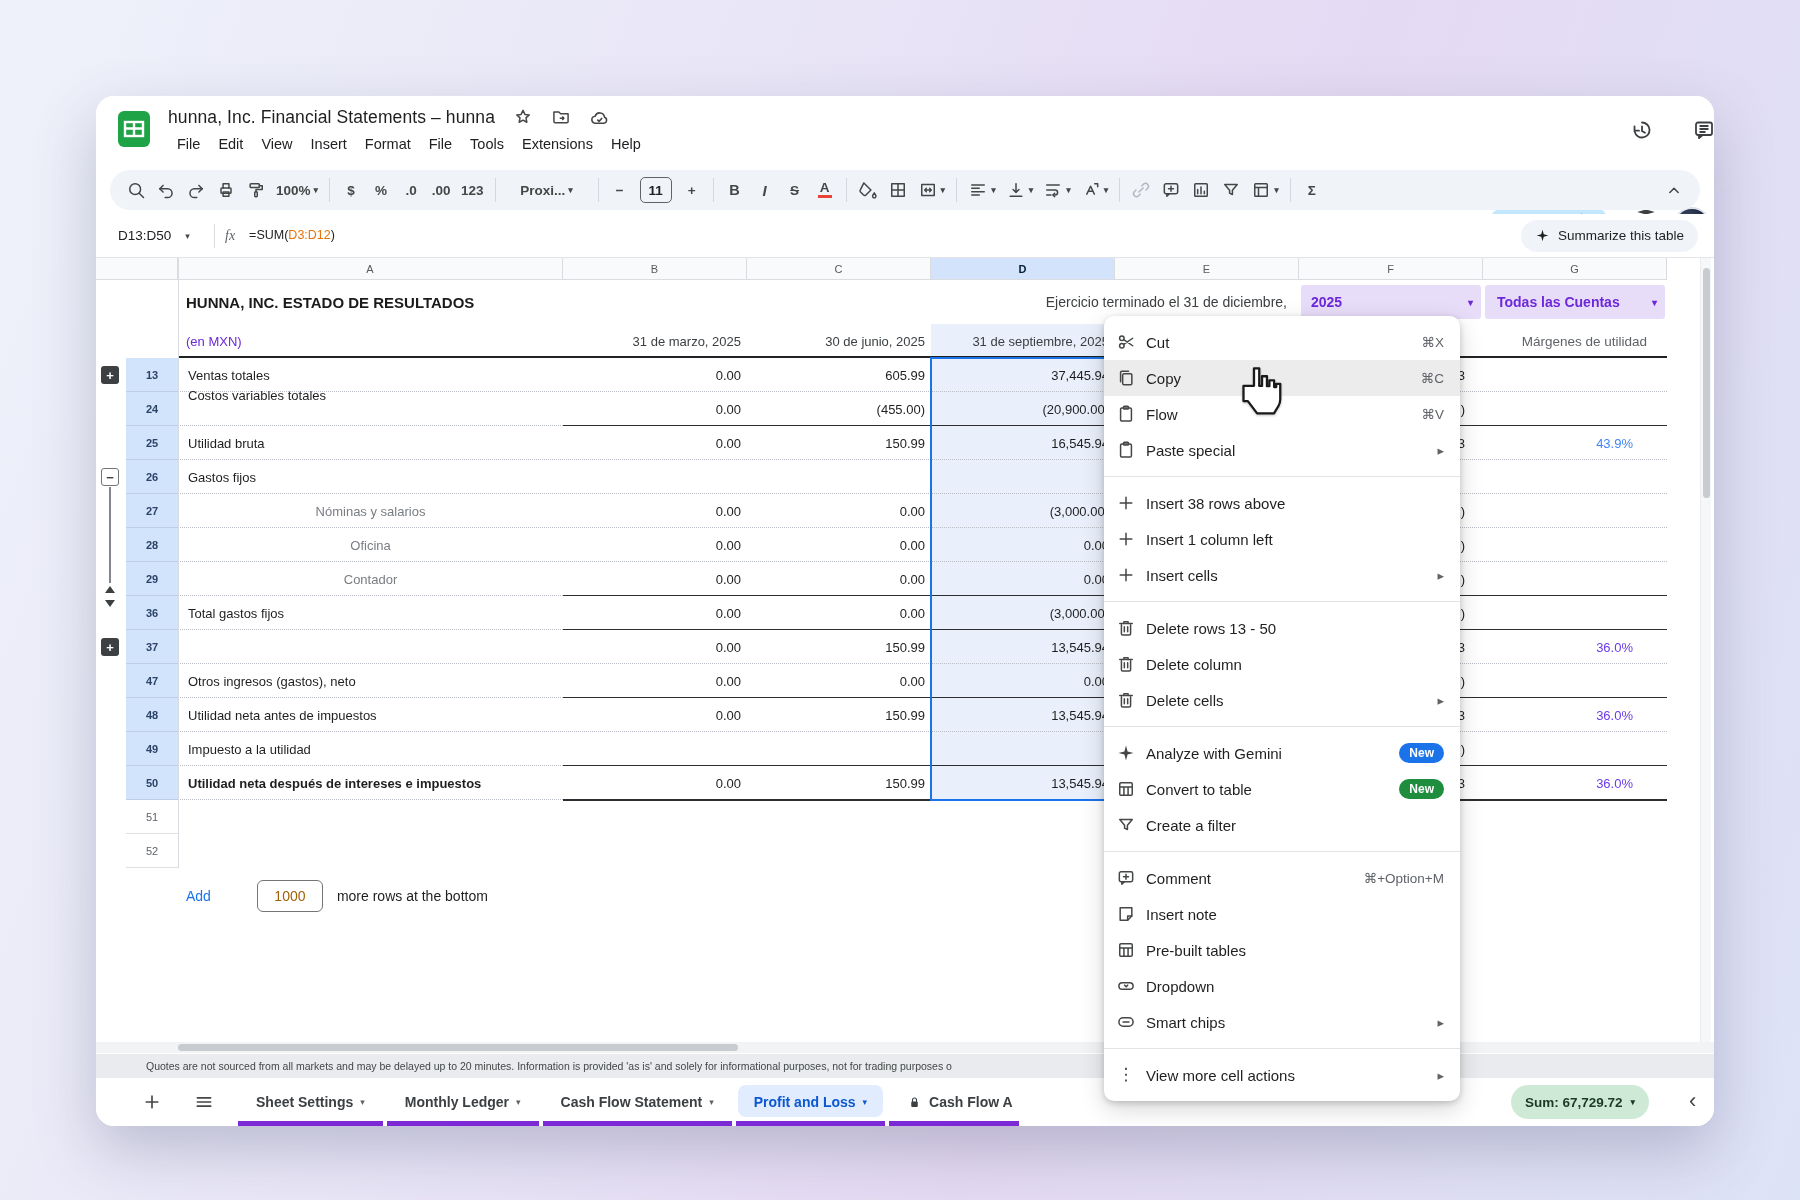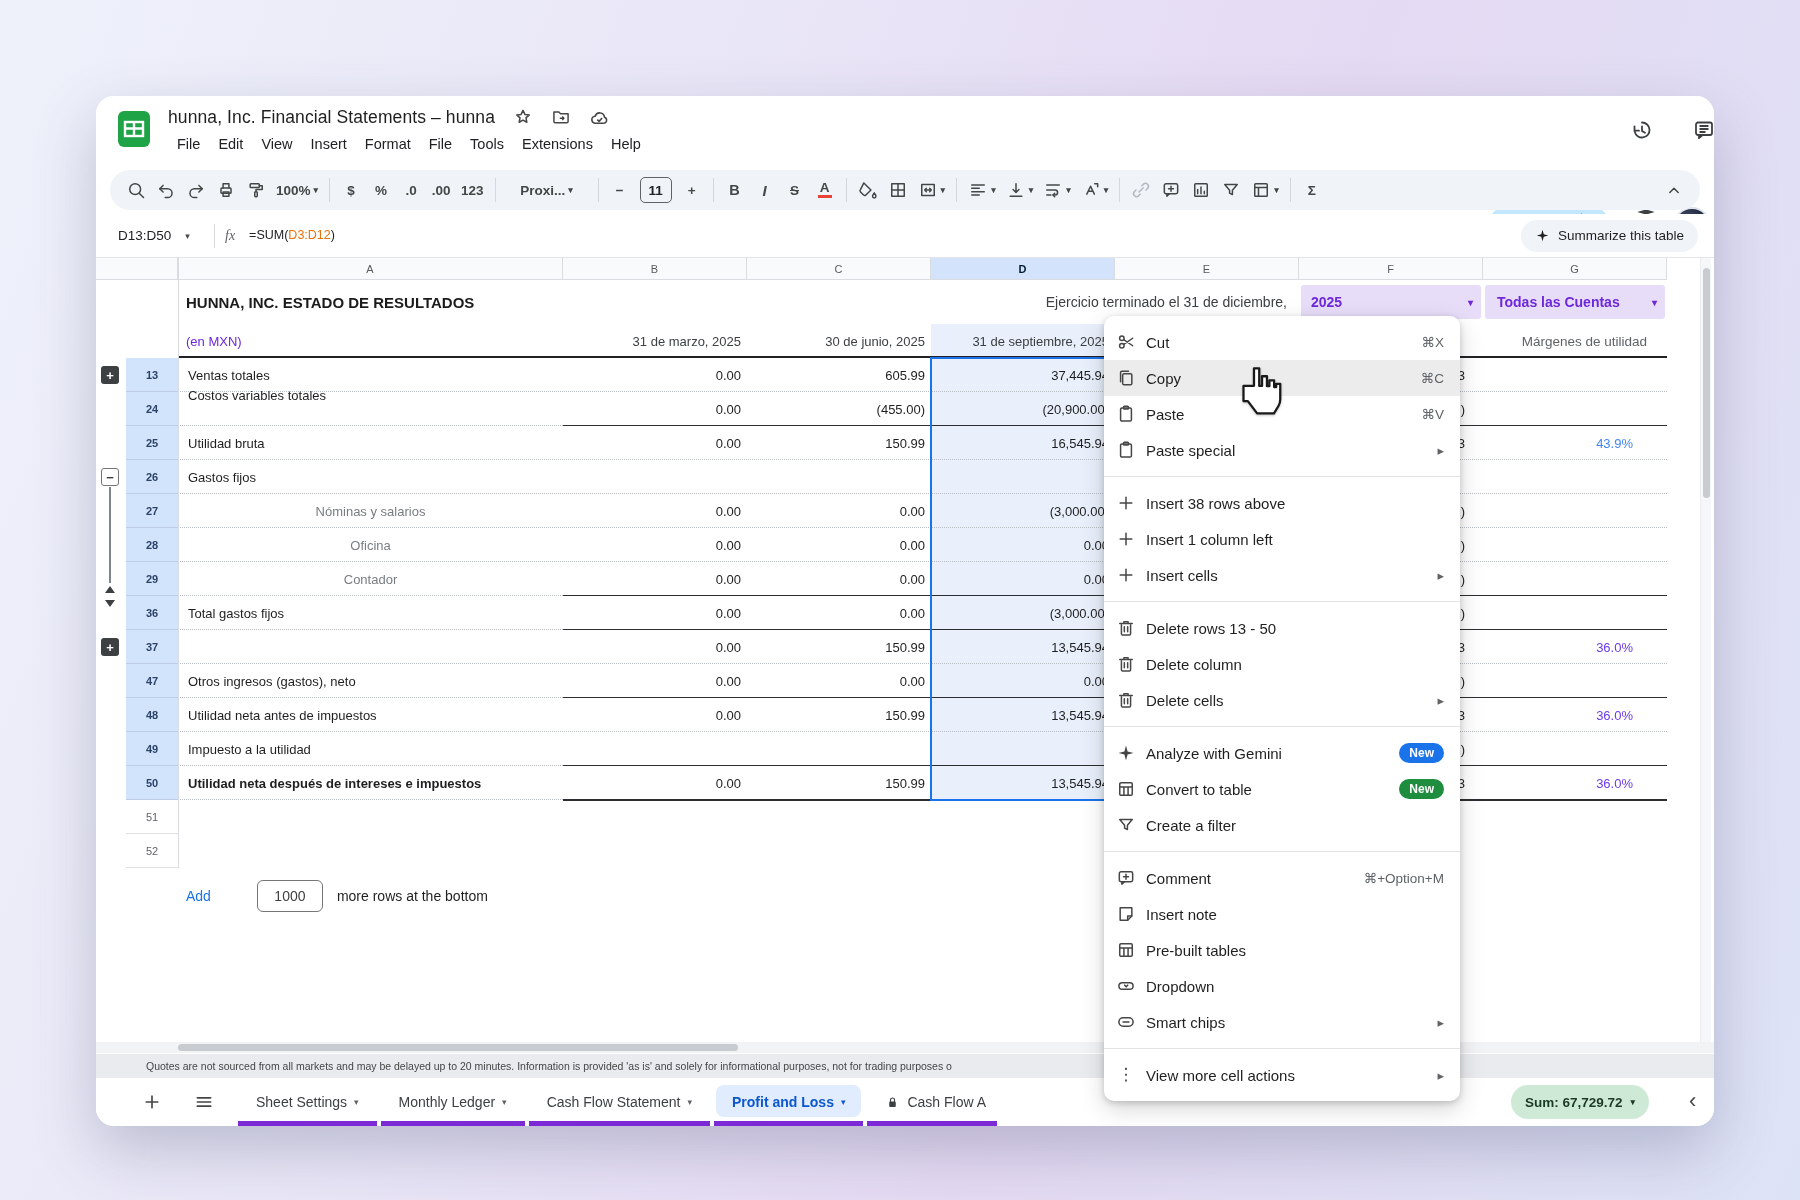--- a/index.html
+++ b/index.html
@@ -69,40 +69,40 @@
   .chip{position:absolute;background:#e8ddf8;border-radius:3px;display:flex;align-items:center;
     font-size:14px;font-weight:700;color:#6d28d9;}
   .chip .dd{margin-left:auto;font-size:10px;padding-right:8px;color:#6d28d9;}
   .grpbox{position:absolute;width:18px;height:18px;border-radius:3px;display:flex;align-items:center;justify-content:center;font-size:13px;}
   .plusbox{background:#3c4043;color:#fff;font-weight:700;}
   .minusbox{border:1.5px solid #747775;color:#3c4043;background:#fff;font-weight:700;}
   .tri{position:absolute;width:0;height:0;border-left:5px solid transparent;border-right:5px solid transparent;}
   .addrow{position:absolute;display:flex;align-items:center;gap:0;}
   .addlink{color:#1a73e8;font-size:14px;font-weight:500;}
   .addinput{margin-left:46px;width:66px;height:32px;border:1px solid #747775;border-radius:6px;
-    display:flex;align-items:center;justify-content:center;font-size:14px;color:#404040;}
+    display:flex;align-items:center;justify-content:center;font-size:14px;color:#a16207;}
   .addsuffix{margin-left:14px;font-size:14px;color:#1f1f1f;}
   
   .hscroll{position:absolute;left:0;top:946px;width:1618px;height:11px;background:#f1f3f4;}
   .hthumb{position:absolute;left:82px;top:2px;width:560px;height:7px;border-radius:4px;background:#c8cbcf;}
   .vscroll{position:absolute;left:1604px;top:162px;width:11px;height:784px;background:#f6f7f8;border-left:1px solid #ececee;}
   .vthumb{position:absolute;left:2px;top:10px;width:7px;height:230px;border-radius:4px;background:#c8cbcf;}
   .disclaimer{position:absolute;left:0;top:958px;width:1618px;height:24px;background:#e9ebee;
     font-size:10.5px;color:#444746;line-height:24px;padding-left:50px;white-space:nowrap;overflow:hidden;}
   .tabsbar{position:absolute;left:0;top:982px;width:1618px;height:48px;background:#fff;}
   .tbtn{position:absolute;top:8px;width:32px;height:32px;display:flex;align-items:center;justify-content:center;color:#444746;}
   .tabs{position:absolute;left:140px;top:0;height:48px;display:flex;}
   .tab{position:relative;height:48px;display:flex;align-items:center;gap:7px;padding:0 20px;
     font-size:14px;font-weight:500;color:#3c4043;white-space:nowrap;}
   .tab .dd{font-size:9px;color:#5f6368;}
   .tabstrip{position:absolute;left:2px;right:2px;bottom:0;height:5px;}
   .tabactivebg{position:absolute;left:4px;right:4px;top:7px;bottom:9px;background:#e1ecfe;border-radius:8px;}
   .tabactive span.lbl{color:#0b57d0;font-weight:700;position:relative;}
   .tabactive .dd{color:#0b57d0;position:relative;}
-  .tab .lbl{position:relative;}
+  .tab .lbl{position:relative;font-weight:bold;}
   .sumchip{position:absolute;left:1415px;top:7px;height:34px;border-radius:17px;background:#ceead6;
     display:flex;align-items:center;gap:8px;padding:0 14px;font-size:13.5px;font-weight:600;color:#1b3a26;}
   .sumchip .dd{font-size:9px;}
   .collapsebtn{position:absolute;left:1593px;top:10px;font-size:22px;color:#444746;}
   
   .ctxmenu{position:absolute;left:1008px;top:220px;width:356px;background:#fff;border-radius:10px;
     box-shadow:0 2px 6px rgba(0,0,0,.18),0 8px 24px rgba(0,0,0,.16);padding:8px 0;z-index:50;}
   .mi{height:36px;display:flex;align-items:center;padding:0 16px 0 12px;position:relative;}
   .mi.hover{background:#ececec;}
   .mi .ic{width:20px;height:20px;color:#444746;margin-right:10px;flex:0 0 20px;}
@@ -626,21 +626,21 @@
           <span class="lbl">Copy</span>
           <span class="short">⌘C</span>
         </div>
         <div class="mi">
           <span class="ic">
             <svg width="20" height="20" viewBox="0 0 24 24" fill="none" stroke="currentColor" stroke-width="1.8" stroke-linecap="round" stroke-linejoin="round">
               <rect x="5.5" y="4.8" width="13" height="15.7" rx="1.5"></rect>
               <rect x="9" y="2.8" width="6" height="3.2" rx="1"></rect>
             </svg>
           </span>
-          <span class="lbl">Paste</span>
+          <span class="lbl">Flow</span>
           <span class="short">⌘V</span>
         </div>
         <div class="mi">
           <span class="ic">
             <svg width="20" height="20" viewBox="0 0 24 24" fill="none" stroke="currentColor" stroke-width="1.8" stroke-linecap="round" stroke-linejoin="round">
               <rect x="5.5" y="4.8" width="13" height="15.7" rx="1.5"></rect>
               <rect x="9" y="2.8" width="6" height="3.2" rx="1"></rect>
             </svg>
           </span>
           <span class="lbl">Paste special</span>

